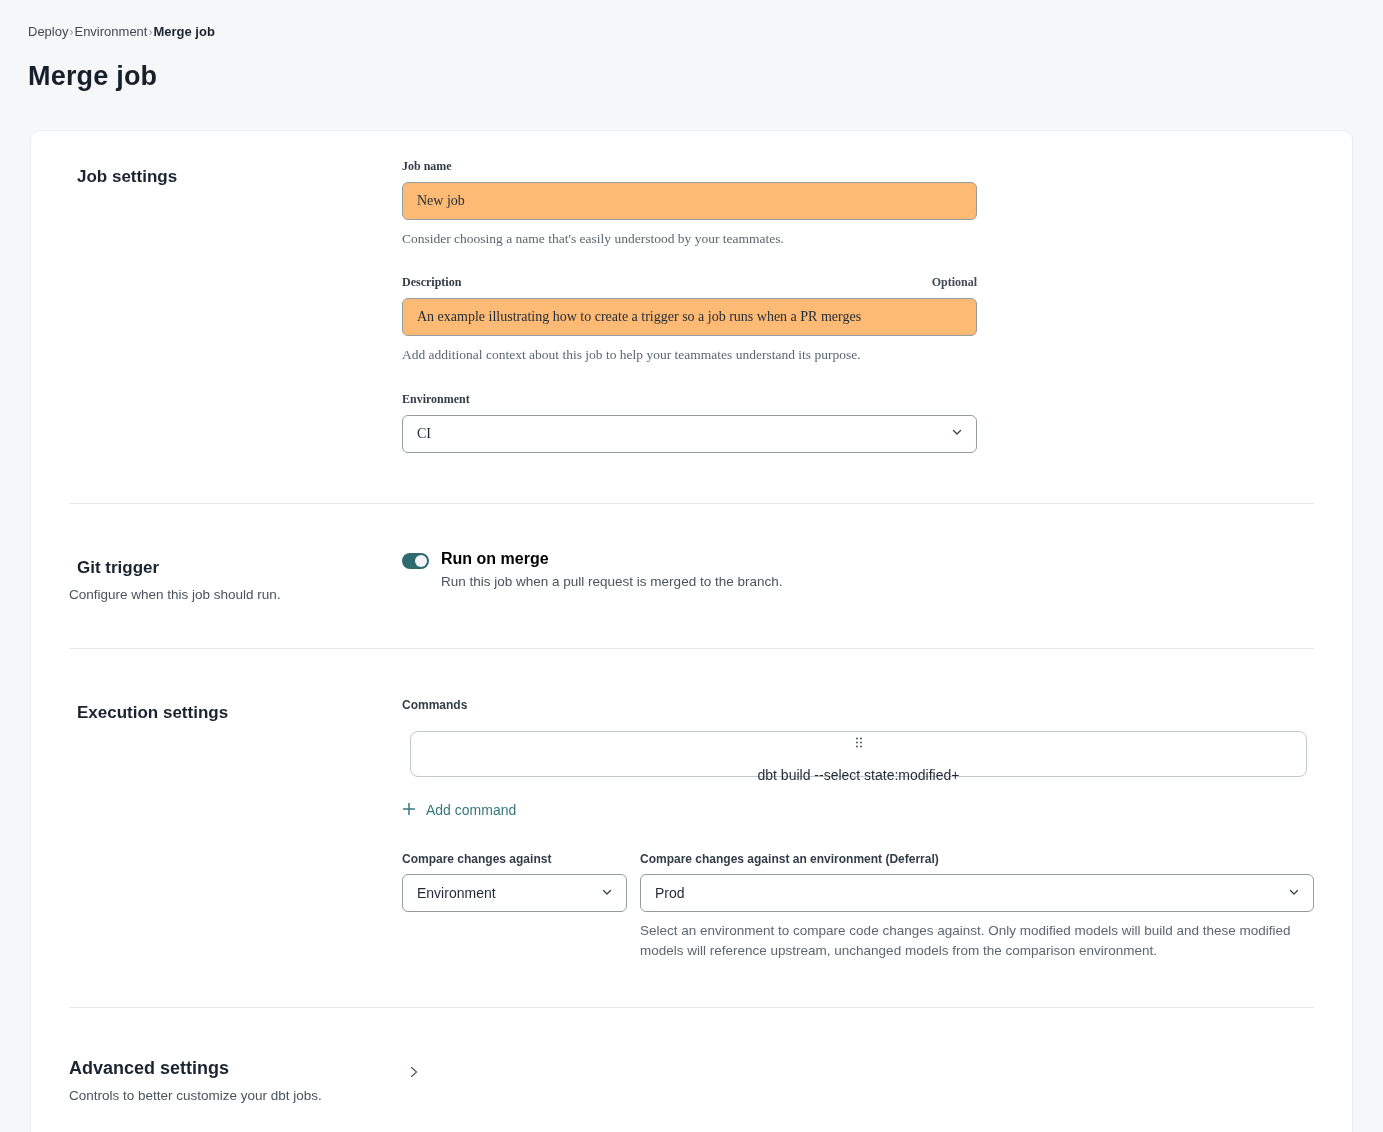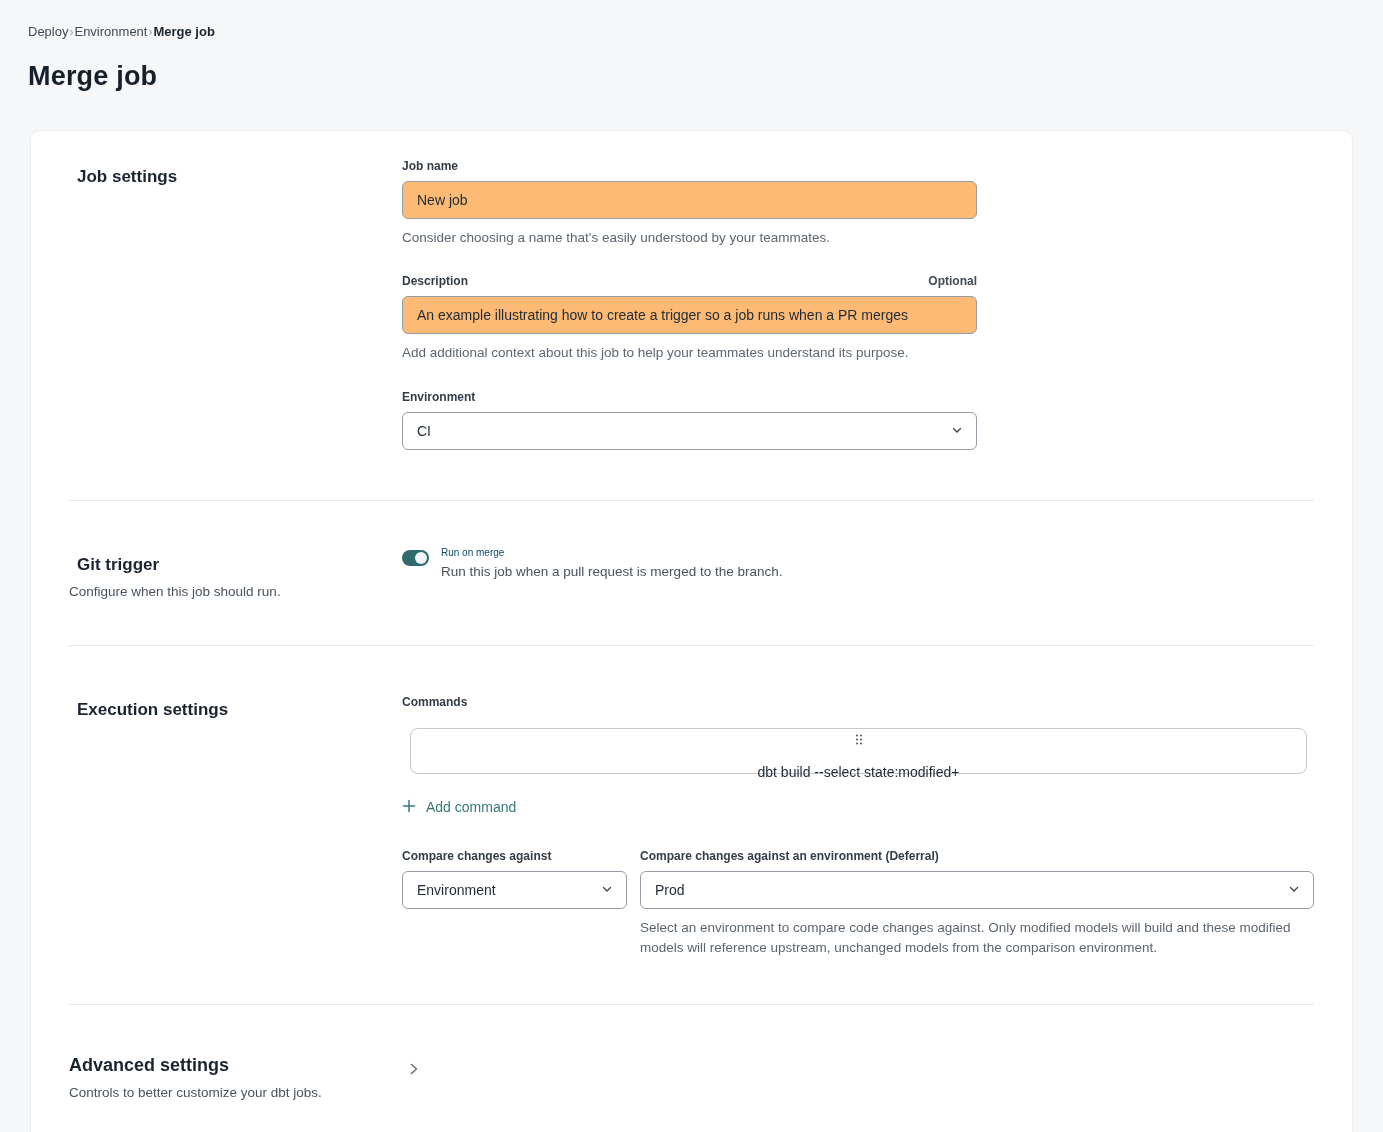--- a/index.html
+++ b/index.html
@@ -48,21 +48,21 @@
   .card hr.divider { border: none; border-top: 1px solid #e6e8ea; margin: 0 38px; }
 
   section.sect { display: grid; grid-template-columns: 333px 1fr; padding: 46px 38px; }
   section.sect.first { padding-top: 28px; padding-bottom: 50px; }
   .sect-heading { font-size: 17px; font-weight: 700; color: #1a2430; margin: 8px; }
   .sect-sub { font-size: 13.5px; color: #49535d; margin-top: 9px; }
 
   
   .field { margin-bottom: 26px; }
   .field:last-child { margin-bottom: 0; }
-  .field-narrow { width: 575px; }
+  .field-narrow { width: 575px; font-family: Liberation Serif, serif; }
   .label-row { display: flex; justify-content: space-between; align-items: baseline; margin-bottom: 8px; }
   .label { font-size: 12px; font-weight: 700; color: #323d48; }
   .optional { font-size: 12px; font-weight: 600; color: #414c57; }
   .helper { font-size: 13.5px; color: #5c6670; margin-top: 9px; line-height: 1.5; }
 
   input.text-input {
     width: 100%; height: 38px; padding: 0 14px;
     font-size: 14px; color: #1f2a36; font-family: inherit;
     border: 1px solid #949da5; border-radius: 6px; background: #fdba74; outline: none;
   }
@@ -76,21 +76,21 @@
   
   .toggle-row { display: flex; align-items: flex-start; gap: 12px; }
   .toggle {
     width: 27px; height: 16px; border-radius: 9px; background: #2e6a6e;
     position: relative; margin-top: 3px; cursor: pointer; flex: none;
   }
   .toggle .knob {
     position: absolute; top: 2px; right: 2px; width: 12px; height: 12px;
     border-radius: 50%; background: #f2f4f5;
   }
-  .toggle-label { font-size: 10px; font-weight: 400; color: #0c4a6e; }
+  .toggle-label { font-size: 16px; font-weight: 700; color: #000000; }
   .toggle-desc { font-size: 13.5px; color: #49535d; margin-top: 6px; }
 
   
   .command-row {
     display: flex; align-items: center; gap: 14px;
     margin: 18px 7px 0 8px; height: 46px; padding: 0 14px;
     border: 1px solid #c2c8cd; border-radius: 8px; background: #fff; flex-direction: column;
   }
   .command-text { font-size: 14px; color: #1f2a36; }
   .drag-handle { cursor: grab; display: flex; padding: 4px 2px; }

